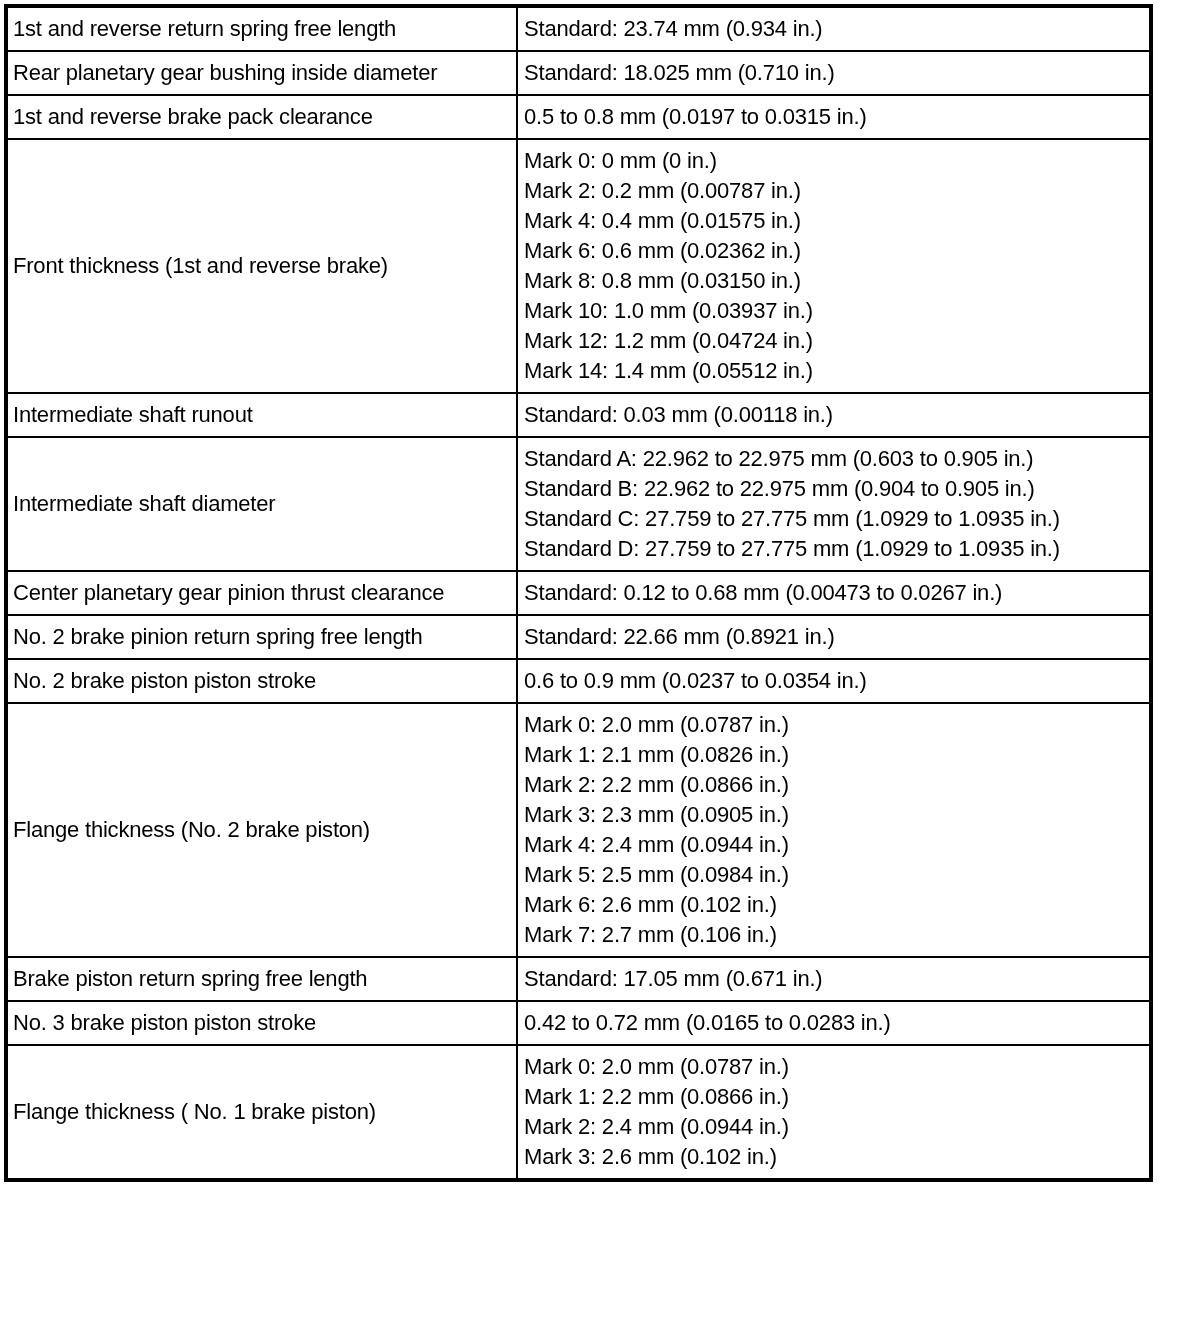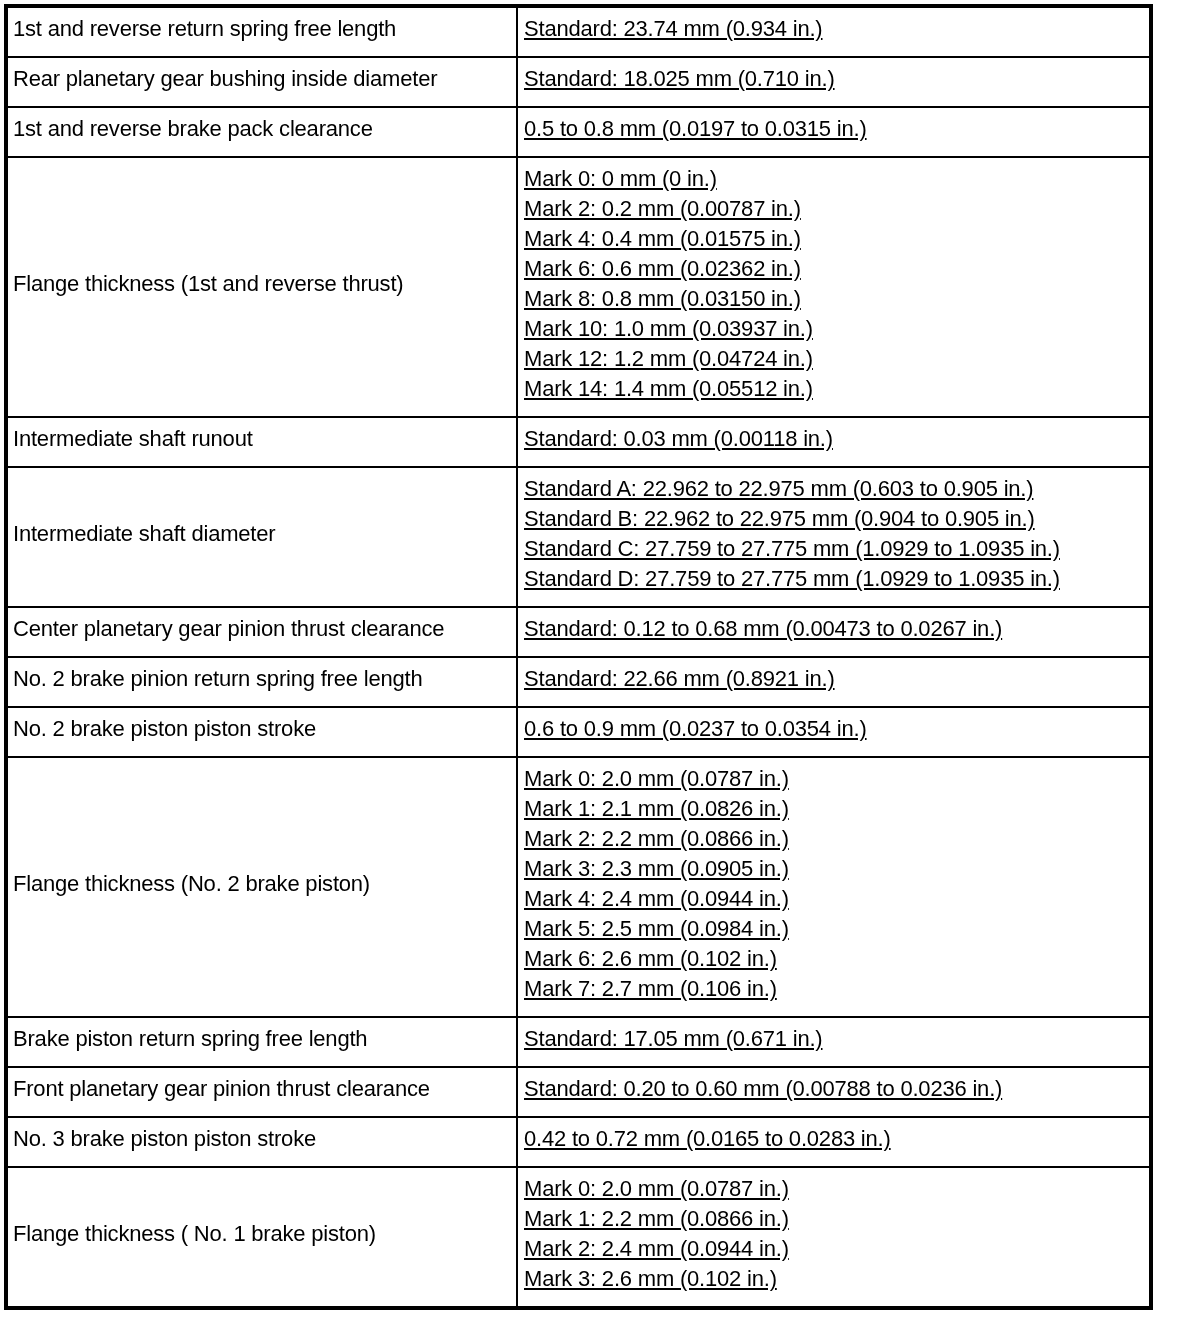--- a/index.html
+++ b/index.html
@@ -21,38 +21,37 @@
       top: 4px;
       width: 1149px;
       border-collapse: collapse;
       border: 4px solid #000000;
       table-layout: fixed;
     }
     .spec-table td {
       border: 2px solid #000000;
       font-size: 22px;
       line-height: 30px;
-      padding: 6px 6px 12px 6px;
+      padding: 6px 6px 6px 6px;
       vertical-align: middle;
       white-space: nowrap;
       letter-spacing: -0.2px;
     }
     .spec-table td.item {
       width: 497px;
       padding-left: 5px;
     }
     .spec-table td.value {
       padding-left: 6px;
     }
     .spec-table tr.single td {
       height: 30px;
     }
     .value-line {
       display: block;
-      text-decoration: underline;
     }
   </style>
 </head>
 <body>
 
 <table class="spec-table">
   <tbody id="spec-body">
 
   <tr class="single">
         <td class="item">1st and reverse return spring free length</td>
@@ -66,21 +65,21 @@
           <span class="value-line">Standard: 18.025 mm (0.710 in.)</span>
         </td>
       </tr>
       <tr class="single">
         <td class="item">1st and reverse brake pack clearance</td>
         <td class="value">
           <span class="value-line">0.5 to 0.8 mm (0.0197 to 0.0315 in.)</span>
         </td>
       </tr>
       <tr class="multi">
-        <td class="item">Flange thickness (1st and reverse thrust)</td>
+        <td class="item">Front thickness (1st and reverse brake)</td>
         <td class="value">
           <span class="value-line">Mark 0: 0 mm (0 in.)</span>
           <span class="value-line">Mark 2: 0.2 mm (0.00787 in.)</span>
           <span class="value-line">Mark 4: 0.4 mm (0.01575 in.)</span>
           <span class="value-line">Mark 6: 0.6 mm (0.02362 in.)</span>
           <span class="value-line">Mark 8: 0.8 mm (0.03150 in.)</span>
           <span class="value-line">Mark 10: 1.0 mm (0.03937 in.)</span>
           <span class="value-line">Mark 12: 1.2 mm (0.04724 in.)</span>
           <span class="value-line">Mark 14: 1.4 mm (0.05512 in.)</span>
         </td>
@@ -131,26 +130,20 @@
           <span class="value-line">Mark 7: 2.7 mm (0.106 in.)</span>
         </td>
       </tr>
       <tr class="single">
         <td class="item">Brake piston return spring free length</td>
         <td class="value">
           <span class="value-line">Standard: 17.05 mm (0.671 in.)</span>
         </td>
       </tr>
       <tr class="single">
-        <td class="item">Front planetary gear pinion thrust clearance</td>
-        <td class="value">
-          <span class="value-line">Standard: 0.20 to 0.60 mm (0.00788 to 0.0236 in.)</span>
-        </td>
-      </tr>
-      <tr class="single">
         <td class="item">No. 3 brake piston piston stroke</td>
         <td class="value">
           <span class="value-line">0.42 to 0.72 mm (0.0165 to 0.0283 in.)</span>
         </td>
       </tr>
       <tr class="multi">
         <td class="item">Flange thickness ( No. 1 brake piston)</td>
         <td class="value">
           <span class="value-line">Mark 0: 2.0 mm (0.0787 in.)</span>
           <span class="value-line">Mark 1: 2.2 mm (0.0866 in.)</span>

